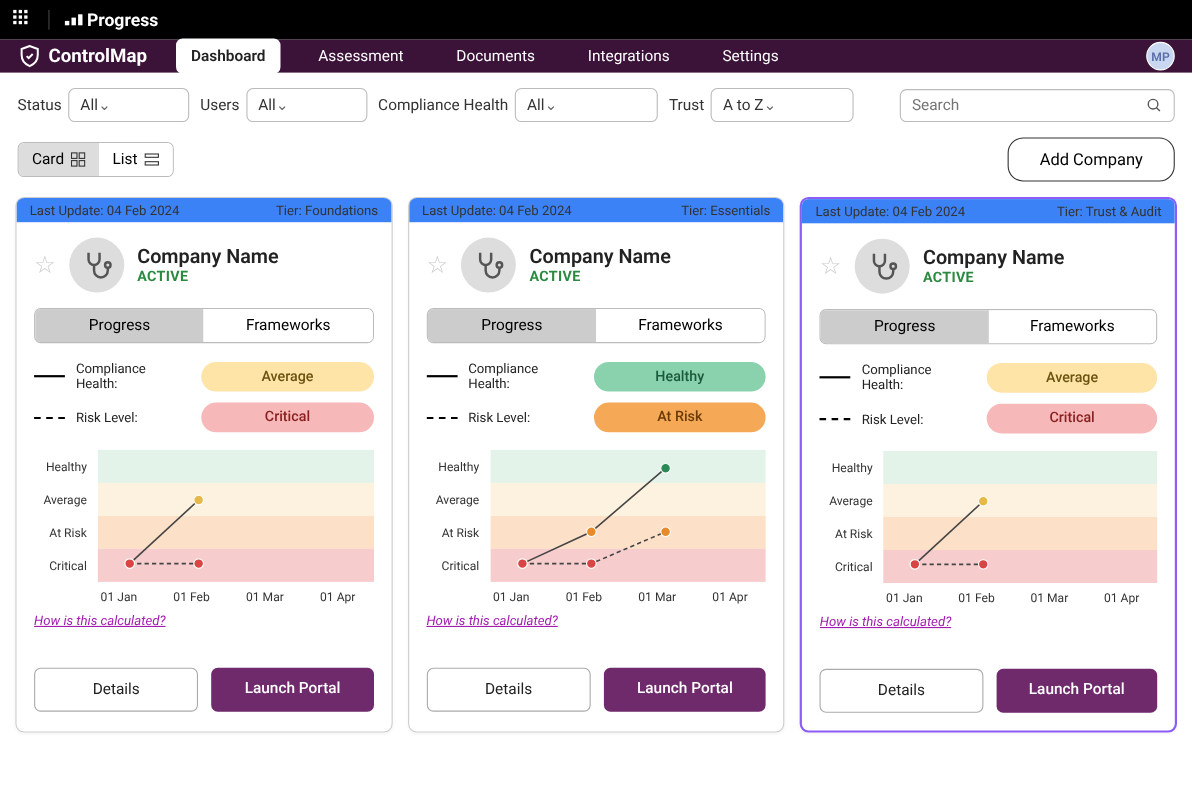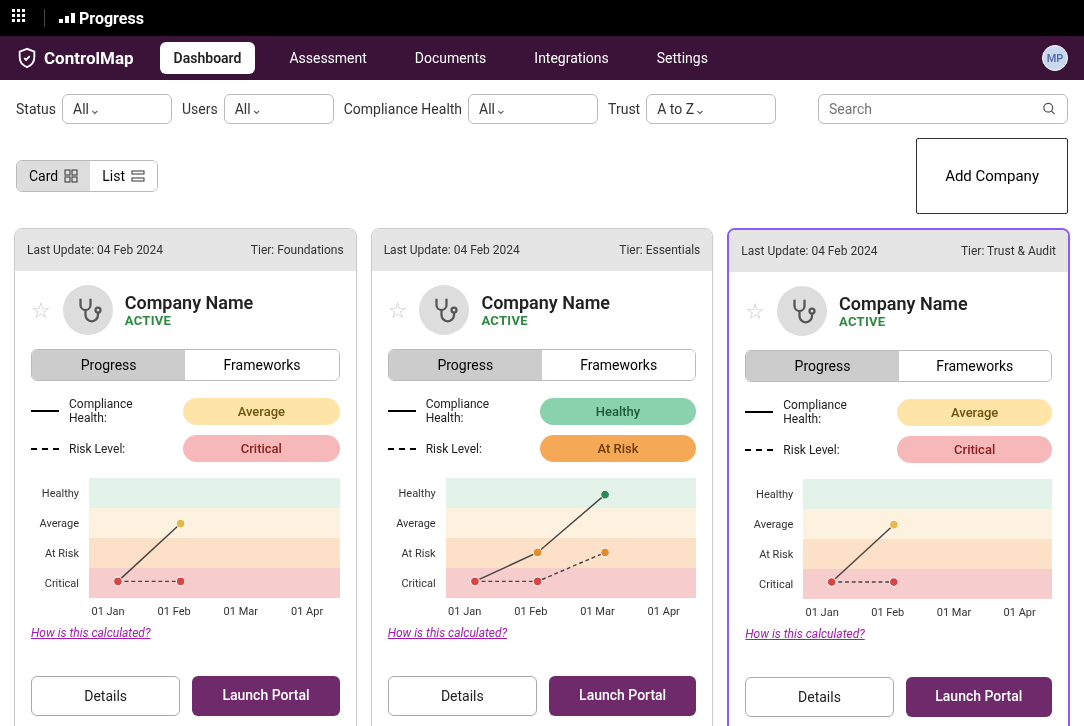--- a/index.html
+++ b/index.html
@@ -7,42 +7,42 @@
 .topbar{background:#000;height:36px;display:flex;align-items:center;padding:0 12px;gap:14px}
 .apps-icon{width:18px;height:18px;display:grid;grid-template-columns:repeat(3,3px);grid-template-rows:repeat(3,3px);gap:2px}
 .apps-icon span{background:#fff}
 .topbar-divider{width:1px;height:18px;background:#444}
 .brand{color:#fff;font-weight:700;font-size:16px;display:flex;align-items:center;gap:4px}
 .brand-dots{display:flex;gap:2px;align-items:flex-end}
 .brand-dots span{width:4px;height:4px;background:#fff}
 .brand-dots span:nth-child(1){height:4px}
 .brand-dots span:nth-child(2){height:7px}
 .brand-dots span:nth-child(3){height:10px}
-.navbar{background:#3b1238;height:44px;display:flex;align-items:center;padding:0 16px;gap:20px}
+.navbar{background:#3b1238;height:30px;display:flex;align-items:center;padding:0 16px;gap:20px}
 .shield{width:22px;height:24px}
 .product{color:#fff;font-weight:700;font-size:17px;margin-right:6px;display:flex;align-items:center;gap:6px}
 .nav-item{color:#fff;font-size:14px;cursor:pointer;padding:8px 14px;border-radius:6px}
 .nav-item.active{background:#fff;color:#222;font-weight:600}
 .spacer{flex:1}
 .avatar{width:26px;height:26px;border-radius:50%;background:#c9d8f0;color:#5a6fa8;font-size:11px;font-weight:600;display:flex;align-items:center;justify-content:center;border:1px solid #fff}
 .filters{display:flex;align-items:center;padding:14px 16px;gap:10px;font-size:14px;color:#333}
 .filters label{margin-right:-4px}
 .select{border:1px solid #bbb;border-radius:6px;padding:6px 10px;display:flex;align-items:center;background:#fff;cursor:pointer;min-width:110px;font-size:14px}
 .select .chev{color:#666}
 .search{flex:0 0 250px;border:1px solid #bbb;border-radius:6px;padding:6px 10px;display:flex;align-items:center;justify-content:space-between;margin-left:auto;font-size:14px;min-width:250px}
 .search input{border:none;outline:none;width:100%;font-size:14px}
 .controls{display:flex;align-items:center;padding:0 16px 14px;gap:10px}
 .toggle{display:flex;border:1px solid #bbb;border-radius:6px;overflow:hidden}
 .toggle-btn{padding:7px 12px;display:flex;align-items:center;gap:6px;font-size:14px;cursor:pointer;background:#fff}
 .toggle-btn.active{background:#ddd}
-.add-btn{margin-left:auto;border:1px solid #333;border-radius:2px;padding:28px 28px;font-size:15px;background:#fff;cursor:pointer}
+.add-btn{margin-left:auto;border:1px solid #333;border-radius:14px;padding:10px 28px;font-size:15px;background:#fff;cursor:pointer}
 .cards{display:flex;gap:14px;padding:0 14px}
 .card{width:345px;border:1px solid #ccc;border-radius:8px;overflow:hidden;box-shadow:0 1px 3px rgba(0,0,0,0.05)}
 .card.selected{border:2px solid #8b5cf6}
-.card-hdr{background:#e5e5e5;padding:14px 12px;display:flex;justify-content:space-between;font-size:12px;color:#333}
+.card-hdr{background:#3b82f6;padding:4px 12px;display:flex;justify-content:space-between;font-size:12px;color:#333}
 .card-body{padding:14px 16px 16px}
 .card-title{display:flex;align-items:center;gap:12px}
 .star{color:#ccc;font-size:22px;cursor:pointer}
 .co-icon{width:50px;height:50px;border-radius:50%;background:#ddd;display:flex;align-items:center;justify-content:center}
 .co-name{font-size:18px;font-weight:600;color:#222}
 .status{color:#2a8a3f;font-weight:700;font-size:13px;letter-spacing:0.3px}
 .tabs{display:flex;margin-top:14px;border:1px solid #bbb;border-radius:6px;overflow:hidden}
 .tab{flex:1;text-align:center;padding:7px;font-size:14px;cursor:pointer;background:#fff}
 .tab.active{background:#ccc}
 .metrics{margin-top:16px}

